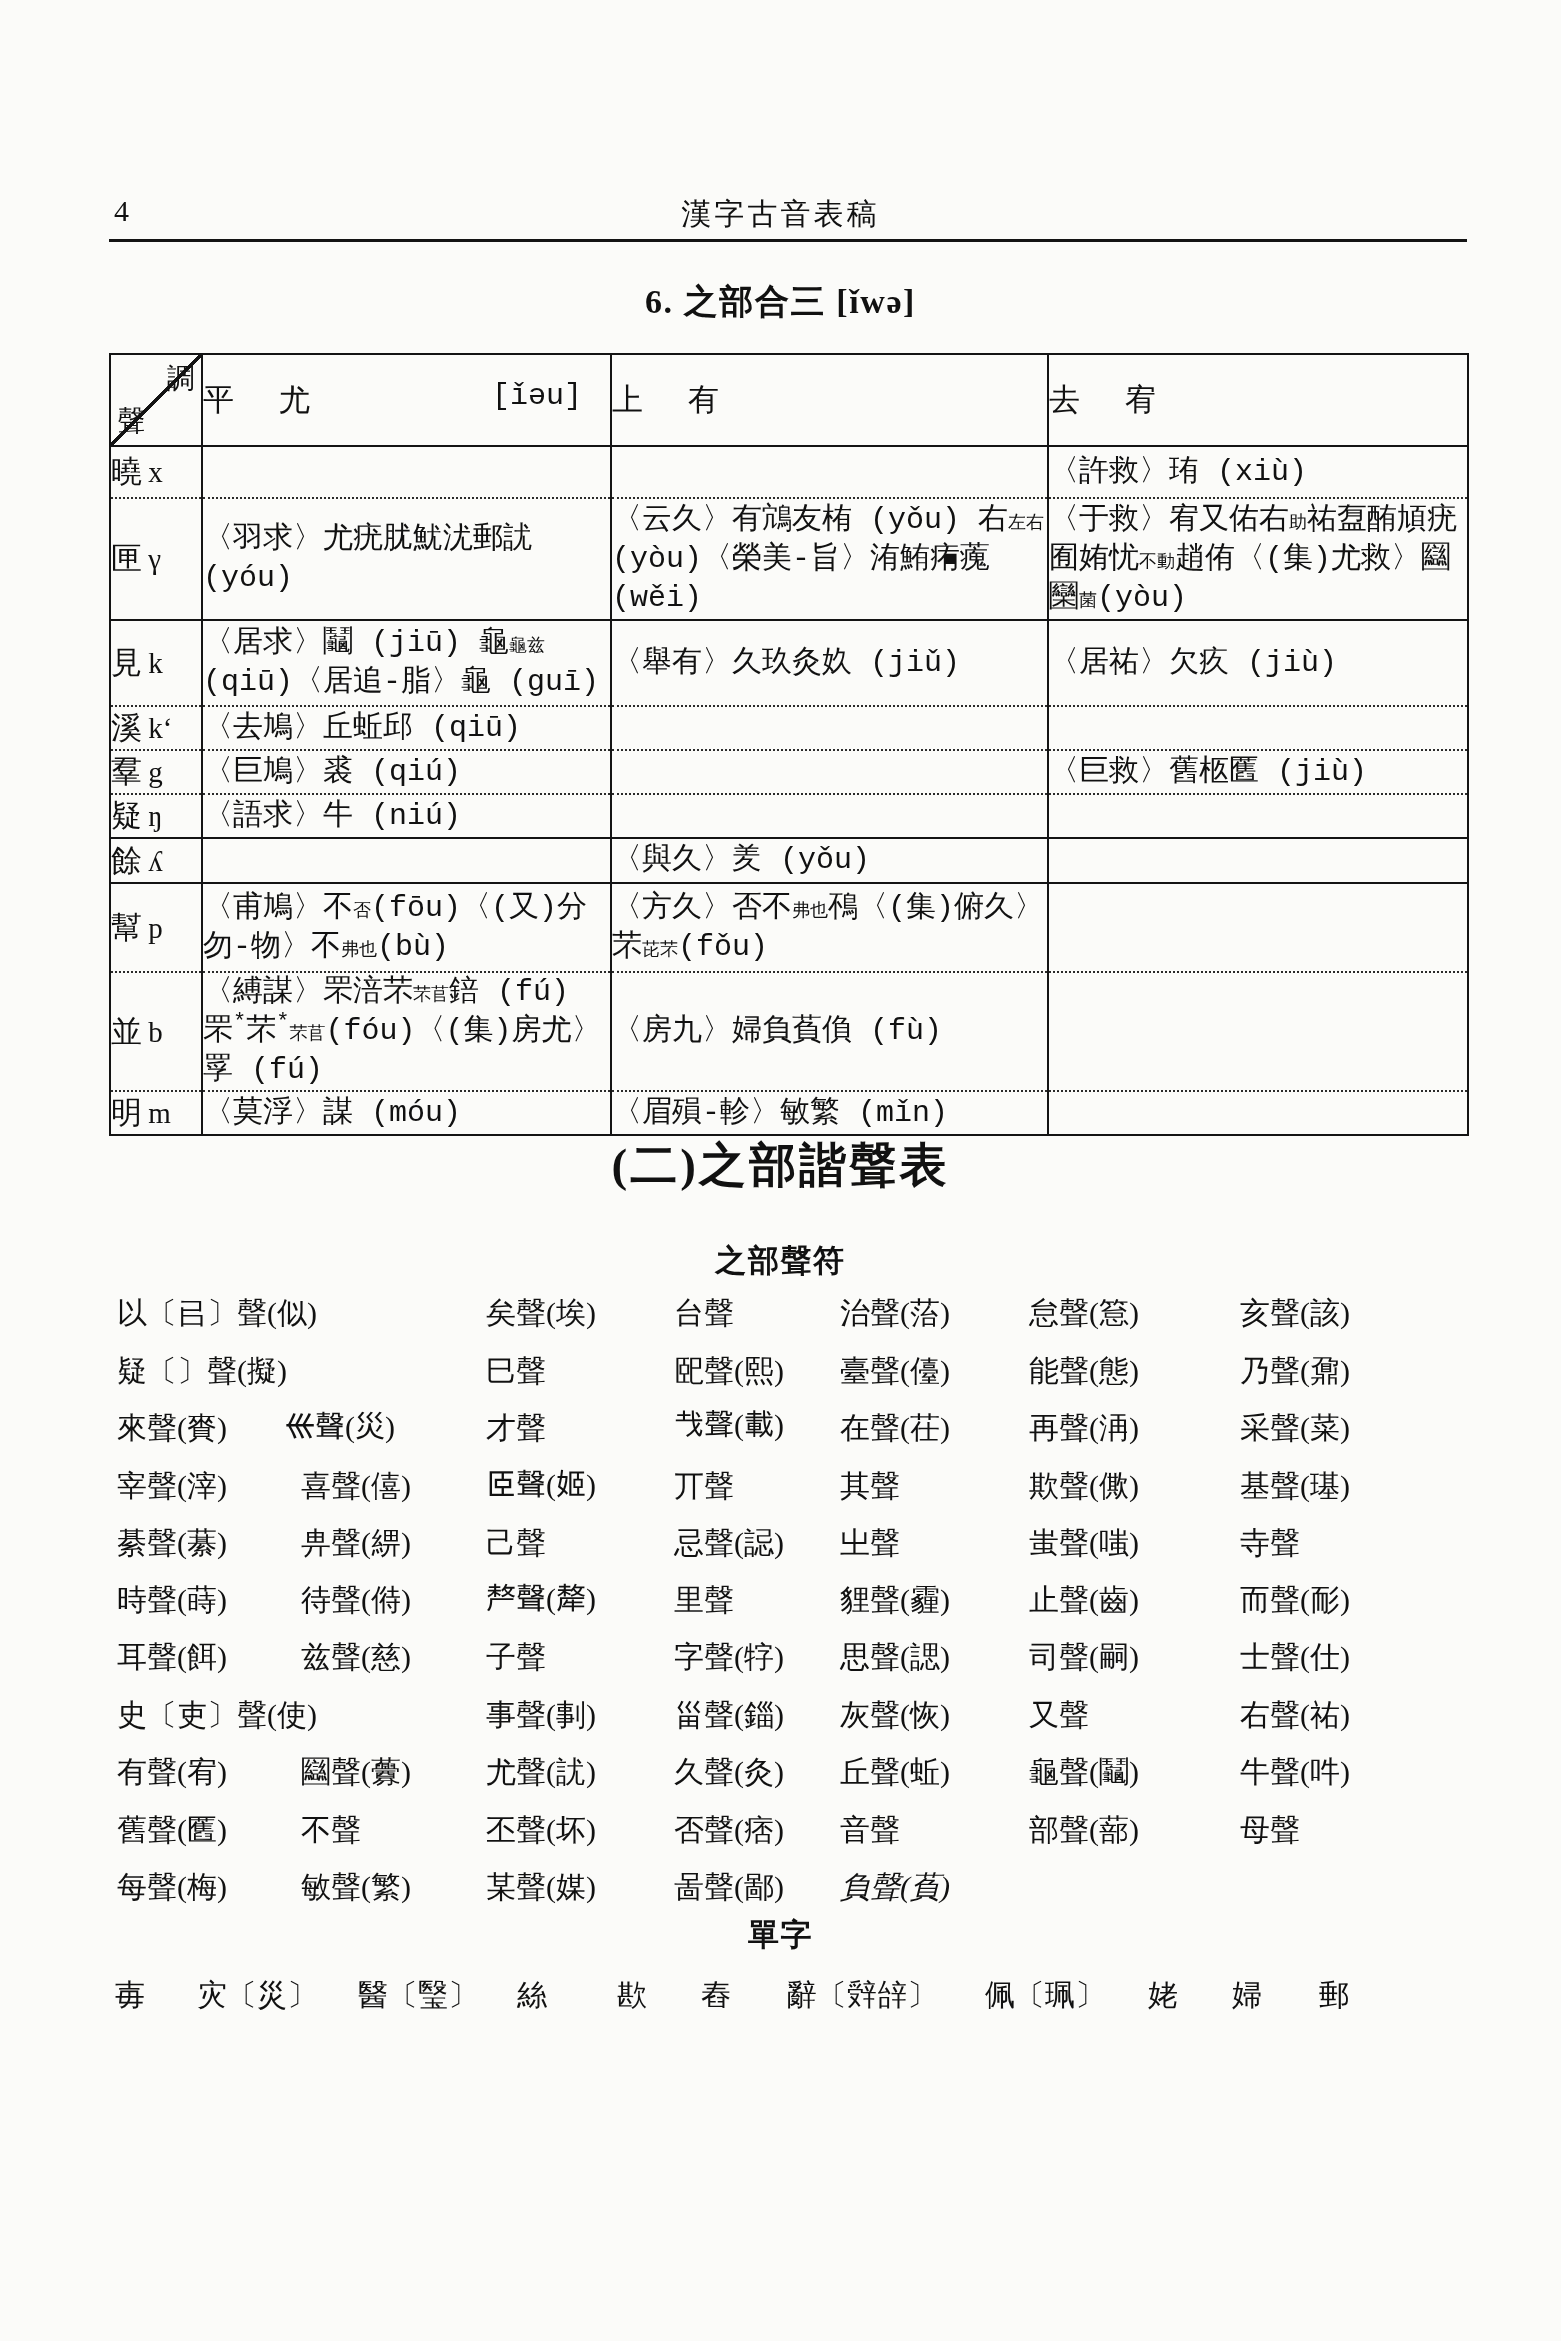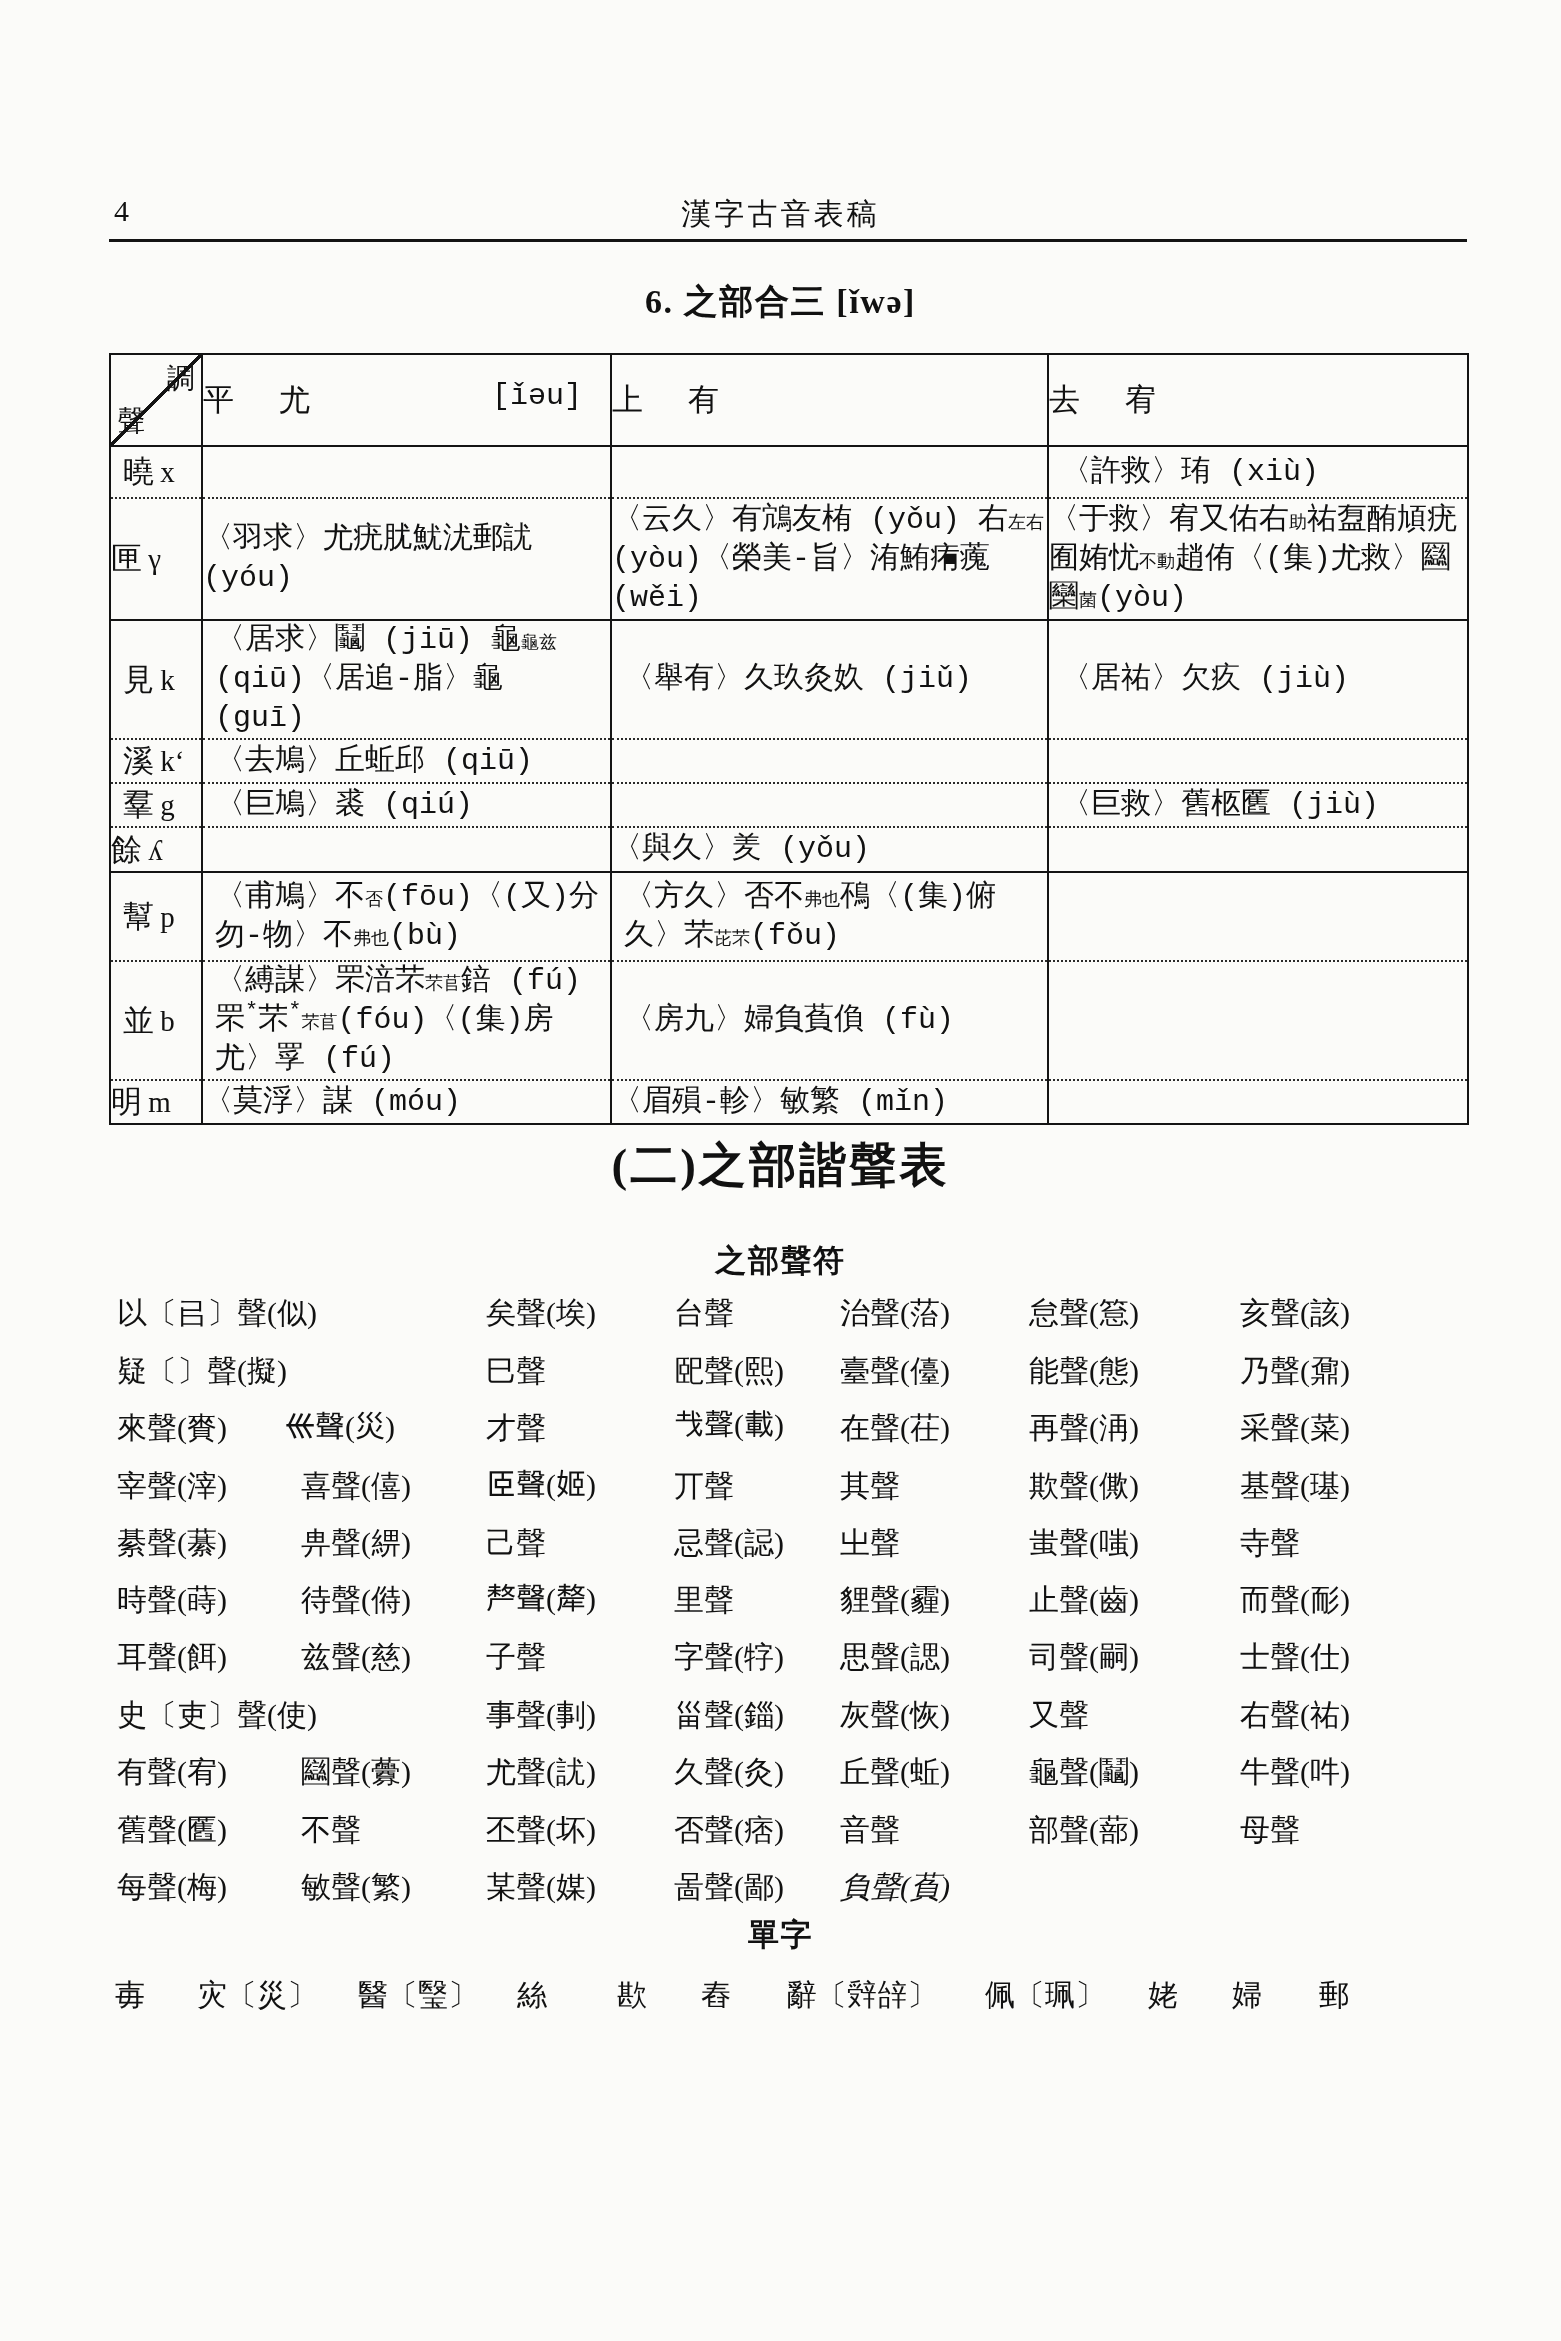--- a/index.html
+++ b/index.html
@@ -13,21 +13,21 @@
   #page-number{left:114px;top:194px;font-size:30px;}
   #running-title{left:0;top:194px;width:1561px;text-align:center;font-size:30px;letter-spacing:3.1px;}
   #header-rule{left:109px;top:239px;width:1358px;height:3.1px;background:#141414;}
   
   #sec6-heading{left:0;top:279px;width:1561px;text-align:center;font-size:34px;font-weight:bold;letter-spacing:1.6px;}
   
   #phon-table{left:109px;top:353px;width:1358px;border-collapse:collapse;table-layout:fixed;}
   #phon-table td{border:0;padding:0;}
   #phon-table td.bordered{border-left:2.3px solid #141414;font-family:Liberation Mono, monospace;}
   #phon-table tr.sep-solid td{border-bottom:2.3px solid #141414;}
-  #phon-table tr.sep-dotted td{border-bottom:2.3px dotted #2a2a2a;padding-left:12px;}
+  #phon-table tr.sep-dotted td{border-bottom:2.3px dotted #2a2a2a;}
   #phon-table tr.hdr td{border-bottom:2.3px solid #141414;}
   table#phon-table{border:2.3px solid #141414;}
   td.corner{position:relative;
     background:linear-gradient(to bottom right,transparent 48.8%,#141414 48.8%,#141414 51.2%,transparent 51.2%);}
   td.corner .c-top{position:absolute;top:4.7px;right:6.2px;font-size:28px;}
   td.corner .c-bottom{position:absolute;bottom:4.7px;left:6.2px;font-size:28px;}
   td.tonehead{vertical-align:middle;padding:3.1px 7.8px 3.1px 9.4px;font-size:31px;}
   td.tonehead .rhyme{margin-left:45px;}
   td.tonehead .ipa{float:right;margin-right:28px;font-size:30px;}
   td.c-label{vertical-align:middle;text-align:left;padding:0 3.1px 0 6.2px;font-size:31px;white-space:nowrap;}
@@ -92,20 +92,26 @@
         <td class="c-label"><span>溪</span><span class="ph">k‘</span></td>
         <td class="c-body bordered">〈去鳩〉丘蚯邱 (qiū)</td>
         <td class="c-body bordered"></td>
         <td class="c-body bordered"></td>
       </tr>
       <tr class="sep-dotted" style="height: 44px;">
         <td class="c-label"><span>羣</span><span class="ph">g</span></td>
         <td class="c-body bordered">〈巨鳩〉裘 (qiú)</td>
         <td class="c-body bordered"></td>
         <td class="c-body bordered">〈巨救〉舊柩匶 (jiù)</td>
+      </tr>
+      <tr class="sep-solid" style="height: 42px;">
+        <td class="c-label"><span>疑</span><span class="ph">ŋ</span></td>
+        <td class="c-body bordered">〈語求〉牛 (niú)</td>
+        <td class="c-body bordered"></td>
+        <td class="c-body bordered"></td>
       </tr>
       <tr class="sep-solid" style="height: 45px;">
         <td class="c-label"><span>餘</span><span class="ph">ʎ</span></td>
         <td class="c-body bordered"></td>
         <td class="c-body bordered">〈與久〉羑 (yǒu)</td>
         <td class="c-body bordered"></td>
       </tr>
       <tr class="sep-dotted" style="height: 89px;">
         <td class="c-label"><span>幫</span><span class="ph">p</span></td>
         <td class="c-body bordered">〈甫鳩〉不<span class="small-ann">否</span>(fōu)〈(又)分勿-物〉不<span class="small-ann">弗也</span>(bù)</td>

